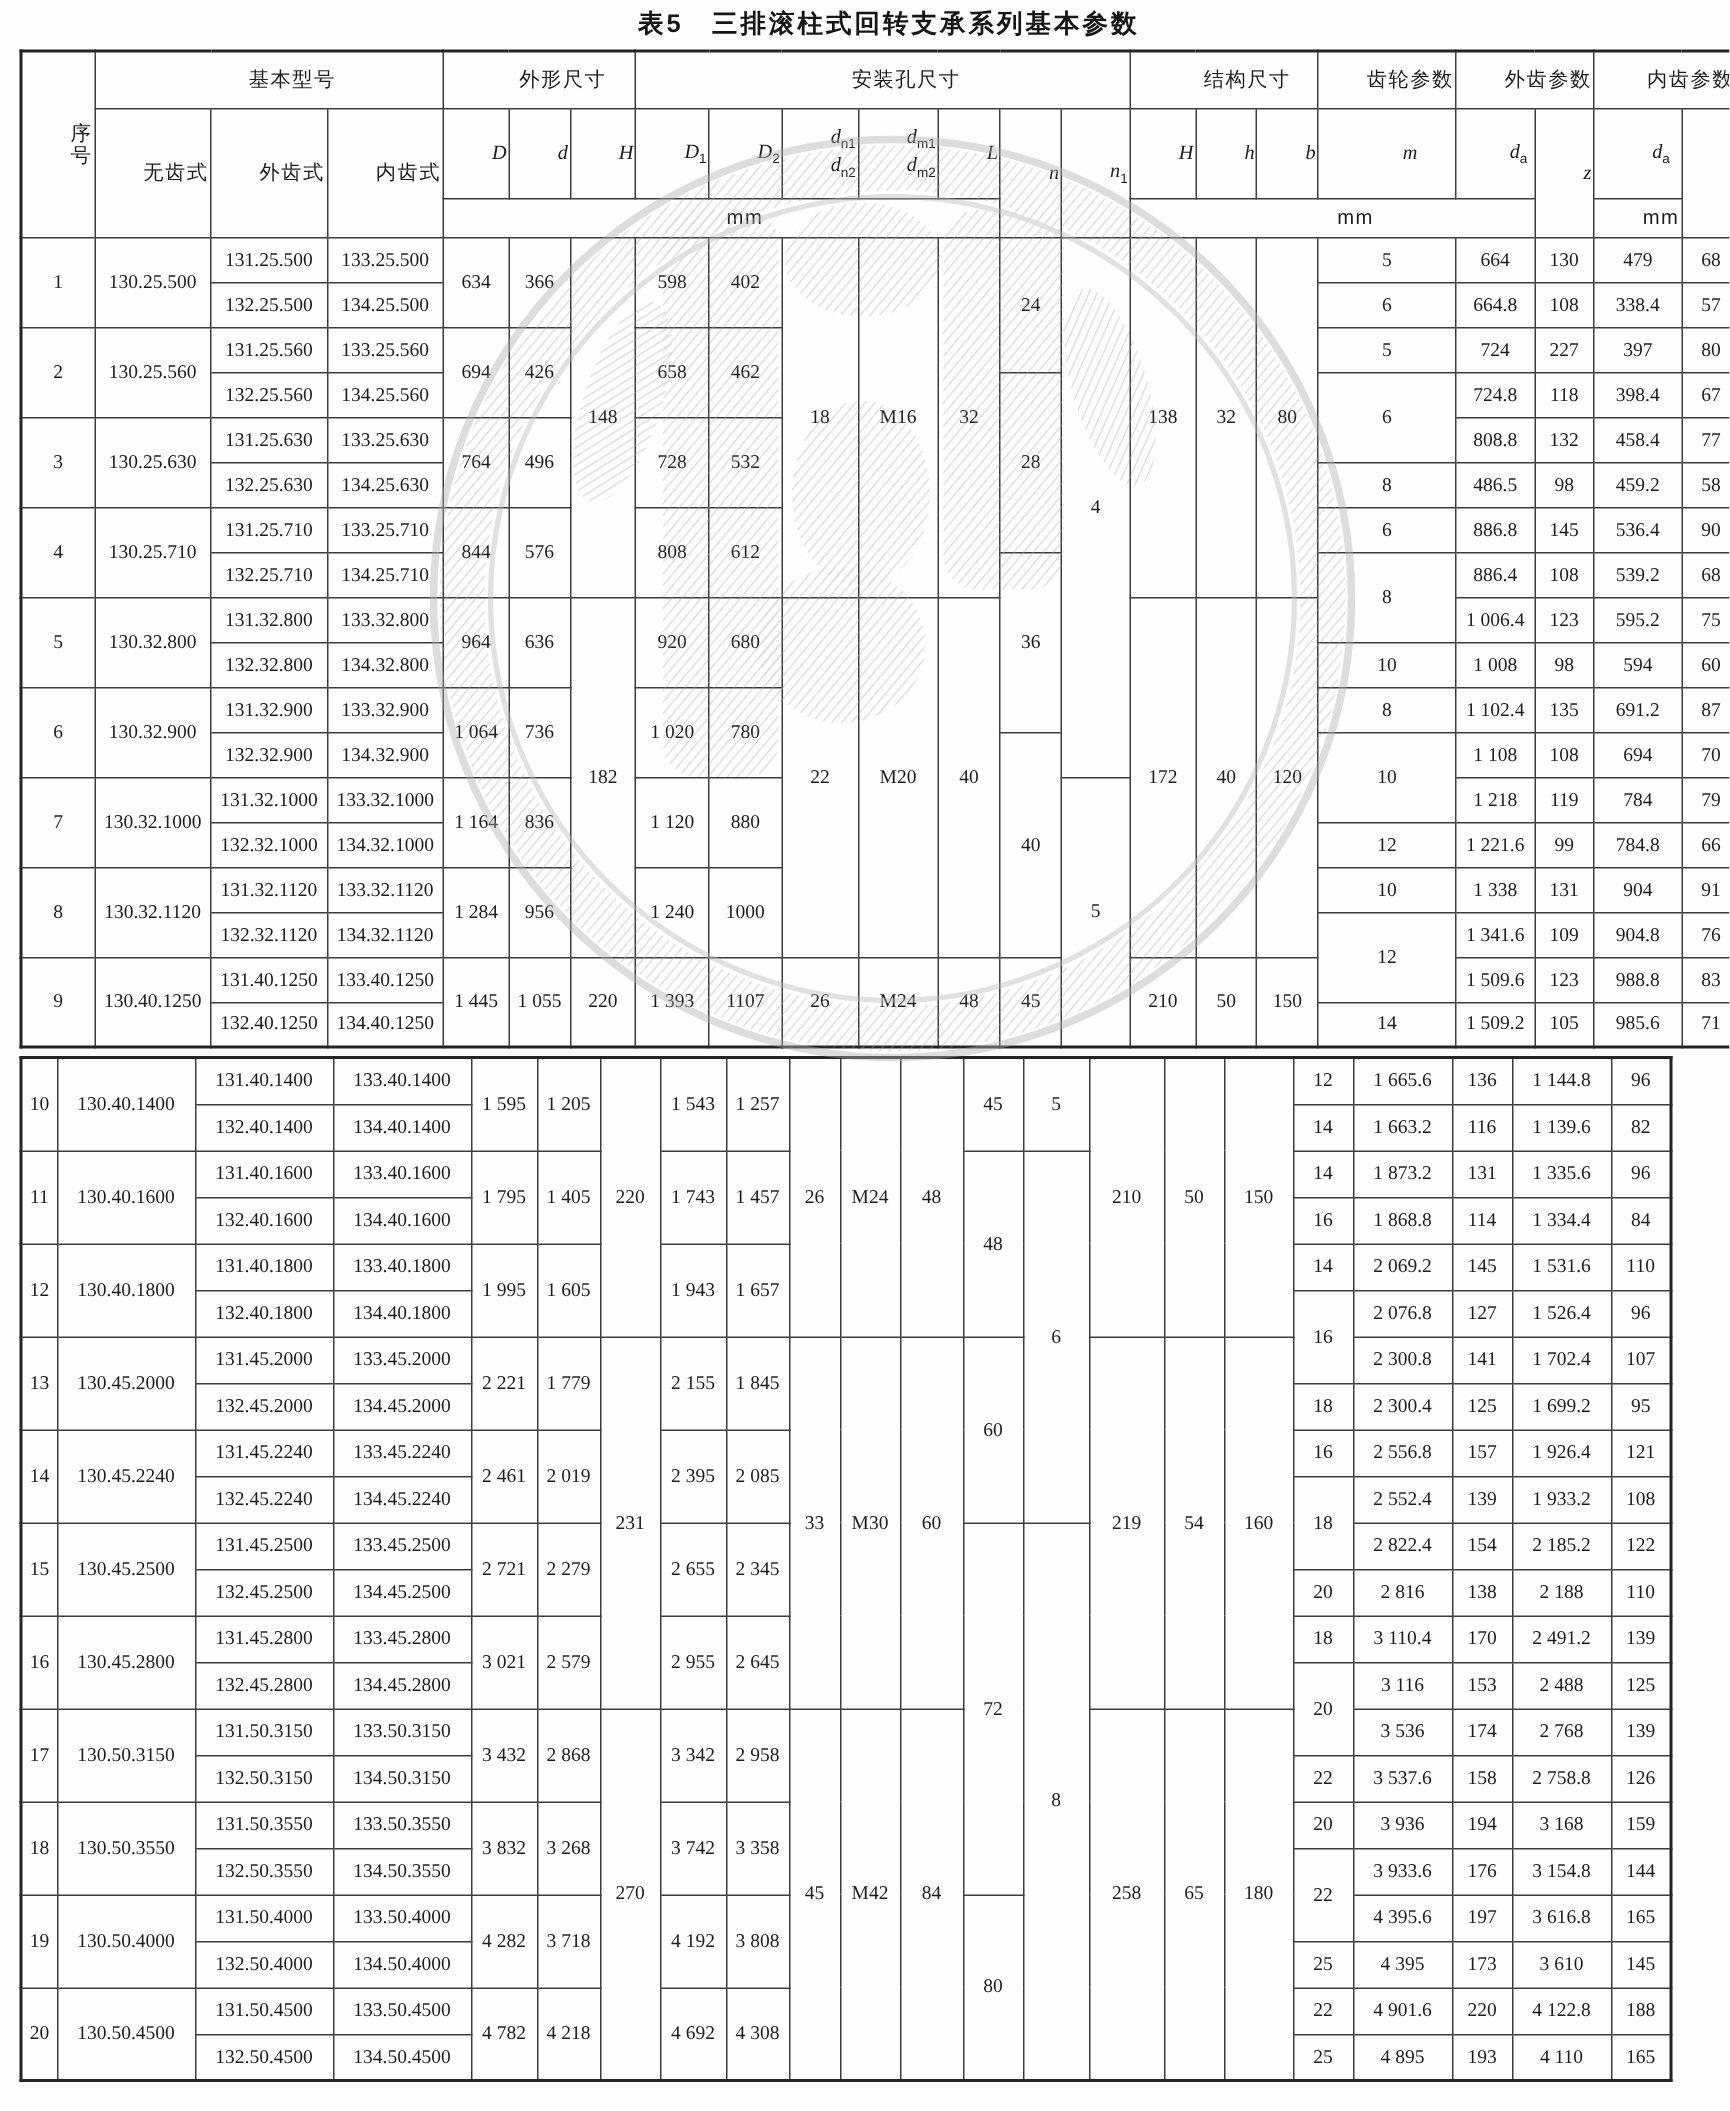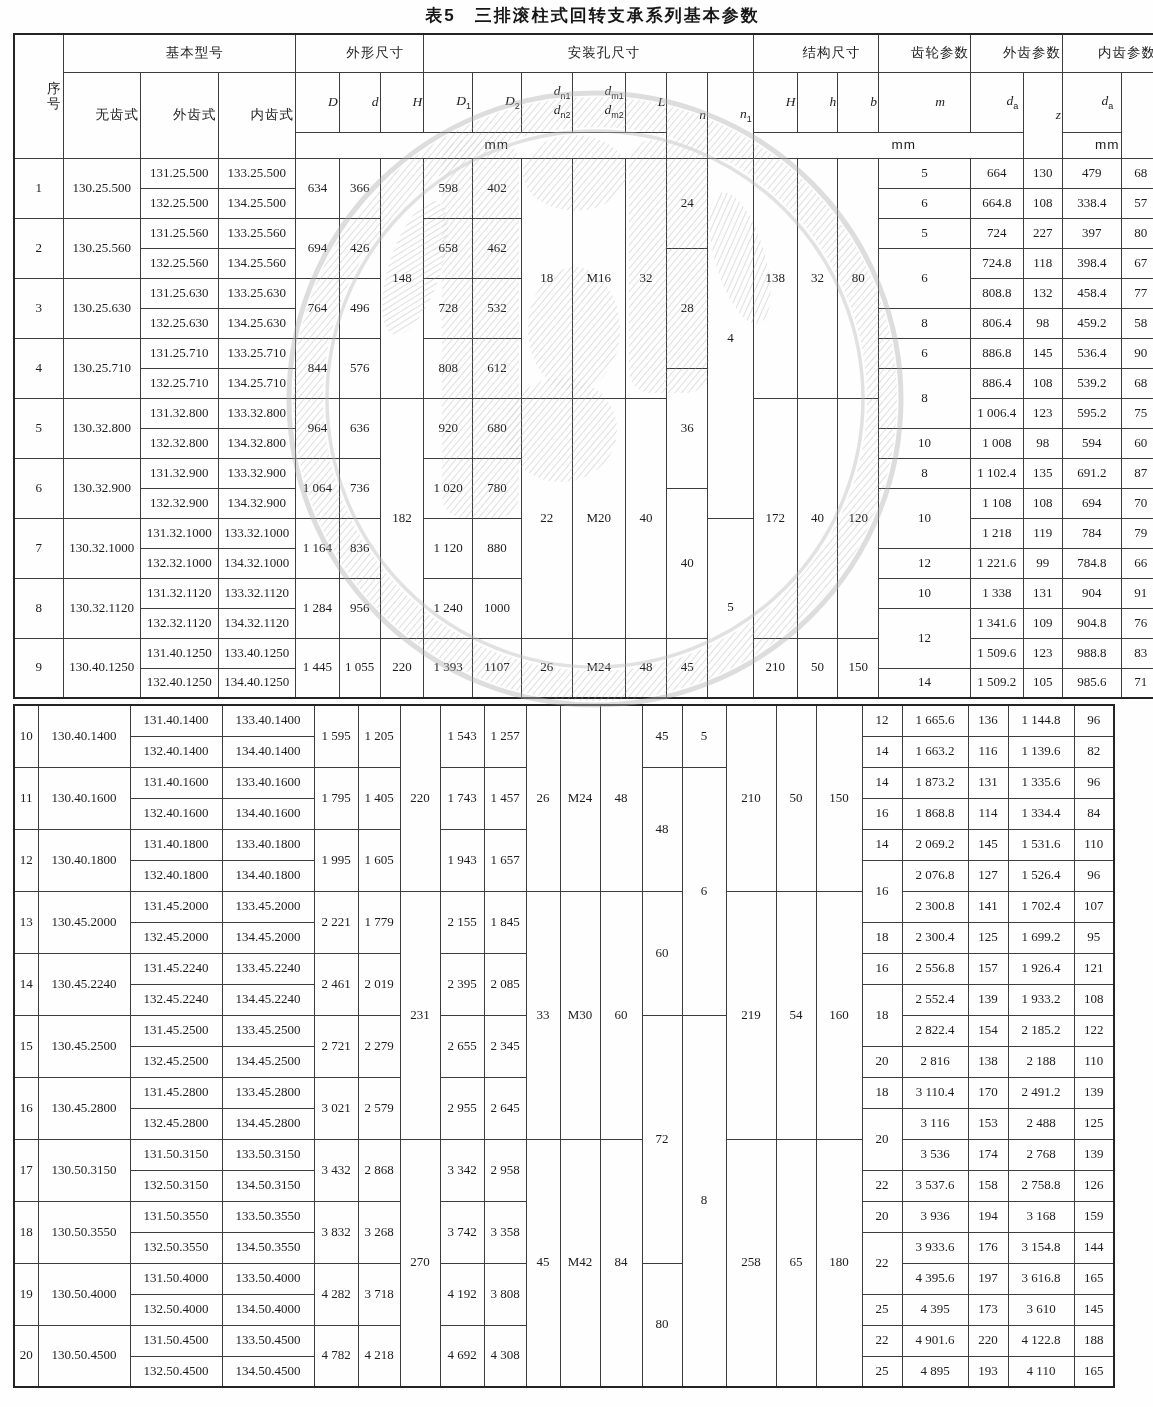--- a/index.html
+++ b/index.html
@@ -215,21 +215,21 @@
             <td rowspan="2">532</td>
             <td>808.8</td>
             <td>132</td>
             <td>458.4</td>
             <td>77</td>
           </tr>
           <tr>
             <td>132.25.630</td>
             <td>134.25.630</td>
             <td>8</td>
-            <td>806.4</td>
+            <td>486.5</td>
             <td>98</td>
             <td>459.2</td>
             <td>58</td>
           </tr>
           <tr>
             <td rowspan="2">4</td>
             <td rowspan="2">130.25.710</td>
             <td>131.25.710</td>
             <td>133.25.710</td>
             <td rowspan="2">844</td>

